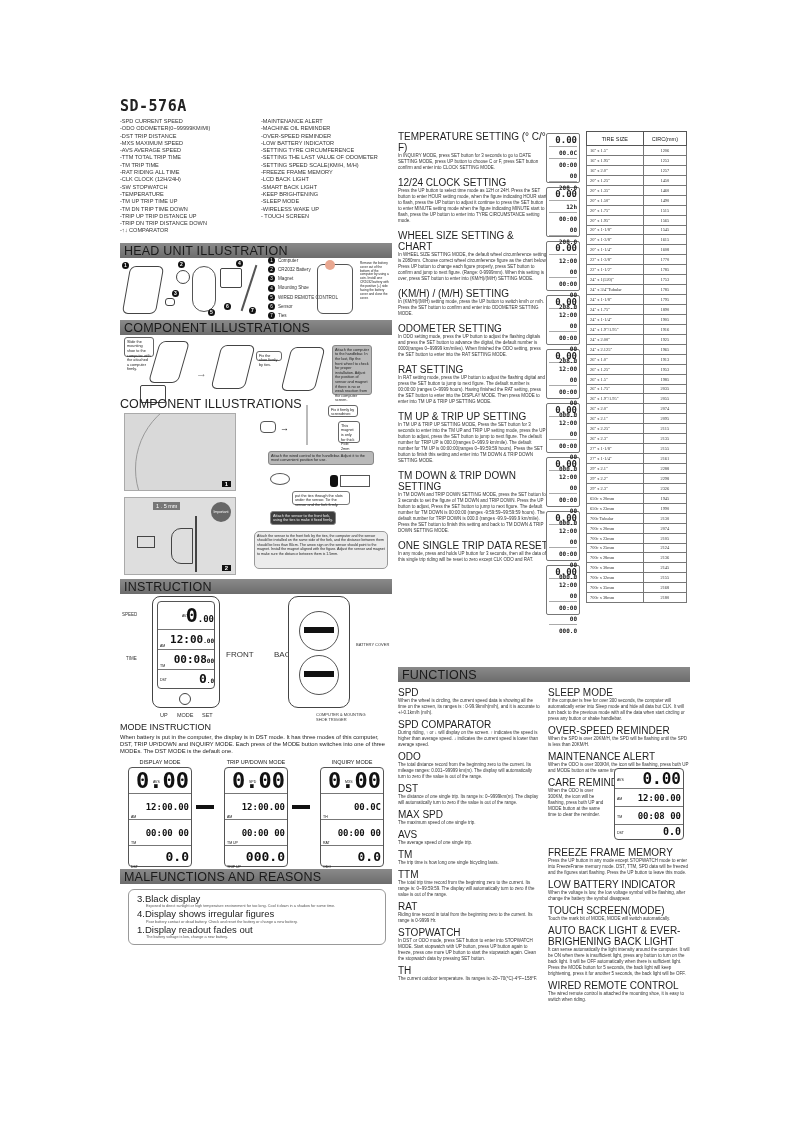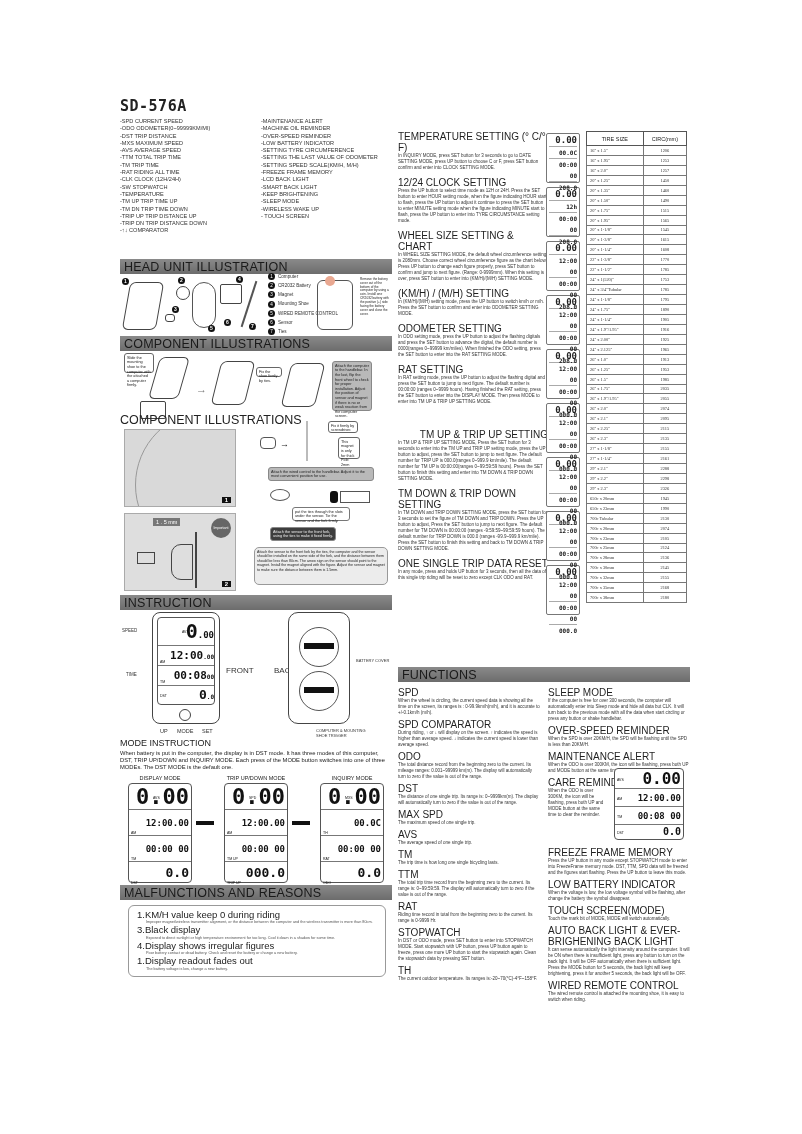--- a/index.html
+++ b/index.html
@@ -85,21 +85,21 @@
           <li>-FREEZE FRAME MEMORY</li>
           <li>-LCD BACK LIGHT</li>
           <li>-SMART BACK LIGHT</li>
           <li>-KEEP BRIGHTENING</li>
           <li>-SLEEP MODE</li>
           <li>-WIRELESS WAKE UP</li>
           <li>- TOUCH SCREEN</li>
         </ul>
     </div>
 
-    <div class="banner" style="margin-top:24px;">HEAD UNIT ILLUSTRATION</div>
+    <div class="banner" style="margin-top:8px;">HEAD UNIT ILLUSTRATION</div>
     <div class="illus" style="height:62px;">
       <div class="box-shape" style="left:6px;top:8px;width:34px;height:48px;transform:skewX(-10deg);"></div>
       <span class="circ-num" style="left:2px;top:4px;">1</span>
       <div style="position:absolute;left:56px;top:12px;width:14px;height:14px;border:1px solid #444;border-radius:50%;"></div>
       <span class="circ-num" style="left:58px;top:3px;">2</span>
       <div style="position:absolute;left:45px;top:40px;width:10px;height:8px;border:1px solid #444;border-radius:3px;"></div>
       <span class="circ-num" style="left:52px;top:32px;">3</span>
       <div style="position:absolute;left:72px;top:8px;width:24px;height:46px;border:1px solid #555;border-radius:12px;"></div>
       <span class="circ-num" style="left:104px;top:45px;">6</span>
       <span class="circ-num" style="left:88px;top:51px;">5</span>
@@ -234,24 +234,20 @@
             <div class="row" style="height: 26px; font-size: 9px; line-height: 26px; padding-right: 2px;"><span class="tiny" style="top: 10px;">TH</span><span>00.0C</span></div>
             <div class="row" style="height: 26px; font-size: 9px; line-height: 26px; padding-right: 2px;"><span class="tiny" style="top: 10px;">RAT</span><span>00:00 00</span></div>
             <div class="row" style="height: 22px; font-size: 13px; line-height: 22px; padding-right: 2px;"><span class="tiny" style="top: 10px;">ODO</span><span>0.0</span></div>
           </div>
         </div>
       </div>
 
     <div class="banner">MALFUNCTIONS AND REASONS</div>
     <div class="mal-box" id="mal-box">
         <div class="mal-item">
-          <div class="t">1.KM/H value keep 0 during riding</div>
-          <div class="d">Improper magnet/wireless transmitter alignment, or the distance between the computer and the wireless transmitter is more than 80cm.</div>
-        </div>
-        <div class="mal-item">
           <div class="t">3.Black display</div>
           <div class="d">Exposed to direct sunlight or high temperature environment for too long. Cool it down in a shadow for some time.</div>
         </div>
         <div class="mal-item">
           <div class="t">4.Display shows irregular figures</div>
           <div class="d">Poor battery contact or dead battery. Check and reset the battery or change a new battery.</div>
         </div>
         <div class="mal-item">
           <div class="t">1.Display readout fades out</div>
           <div class="d">The battery voltage is low, change a new battery.</div>
@@ -267,21 +263,21 @@
           <div class="sec-title" style="margin-top: 6px;">12/24 CLOCK SETTING</div>
           <div class="sec-body">Press the UP button to select time mode as 12H or 24H. Press the SET button to enter HOUR setting mode, when the figure indicating HOUR start to flash, press the UP button to adjust it continue to press the SET button to enter MINUTE setting mode when the figure indicating MINUTE start to flash, press the UP button to enter into TYRE CIRCUMSTANCE setting mode.</div>
           <div class="sec-title" style="margin-top: 6px;">WHEEL SIZE SETTING &amp; CHART</div>
           <div class="sec-body">In WHEEL SIZE SETTING MODE, the default wheel circumference setting is 2080mm. Choose correct wheel circumference figure as the chart below. Press UP button to change each figure properly, press SET button to confirm and jump to next figure. (Range: 0-9999mm). When this setting is over, press SET button to enter into (KM/H)/(M/H) SETTING MODE.</div>
           <div class="sec-title" style="margin-top: 6px;">(KM/H) / (M/H) SETTING</div>
           <div class="sec-body">In (KM/H)/(M/H) setting mode, press the UP button to switch km/h or m/h. Press the SET button to confirm and enter into ODOMETER SETTING MODE.</div>
           <div class="sec-title" style="margin-top: 6px;">ODOMETER SETTING</div>
           <div class="sec-body">In ODO setting mode, press the UP button to adjust the flashing digitals and press the SET button to advance the digital, the default number is 0000(ranges 0~99999 km/miles). When finished the ODO setting, press the SET button to enter into the RAT SETTING MODE.</div>
           <div class="sec-title" style="margin-top: 6px;">RAT SETTING</div>
           <div class="sec-body">In RAT setting mode, press the UP button to adjust the flashing digital and press the SET button to jump to next figure. The default number is 00:00:00 (ranges 0~9999 hours). Having finished the RAT setting, press the SET button to enter into the DISPLAY MODE. Then press MODE to enter into TM UP &amp; TRIP UP SETTING MODE.</div>
-          <div class="sec-title" style="margin-top: 24px; text-align: right;">TM UP &amp; TRIP UP SETTING</div>
+          <div class="sec-title" style="margin-top: 6px;">TM UP &amp; TRIP UP SETTING</div>
           <div class="sec-body">In TM UP &amp; TRIP UP SETTING MODE, Press the SET button for 3 seconds to enter into the TM UP and TRIP UP setting mode, press the UP button to adjust, press the SET button to jump to next figure. The default number for TRIP UP is 000.0(ranges 0~999.9 km/mile). The default number for TM UP is 00:00:00(ranges 0~99:59:59 hours). Press the SET button to finish this setting and enter into TM DOWN &amp; TRIP DOWN SETTING MODE.</div>
           <div class="sec-title" style="margin-top: 6px;">TM DOWN &amp; TRIP DOWN SETTING</div>
           <div class="sec-body">In TM DOWN and TRIP DOWN SETTING MODE, press the SET button for 3 seconds to set the figure of TM DOWN and TRIP DOWN. Press the UP button to adjust, Press the SET button to jump to next figure. The default number for TM DOWN is 00:00:00 (ranges -9:59:59~99:59:59 hours). The default number for TRIP DOWN is 000.0 (ranges -99.9~999.9 km/mile). Press the SET button to finish this setting and back to TM DOWN &amp; TRIP DOWN SETTING MODE.</div>
           <div class="sec-title" style="margin-top: 6px;">ONE SINGLE TRIP DATA RESET</div>
           <div class="sec-body">In any mode, press and holds UP button for 3 seconds, then all the data of this single trip riding will be reset to zero except CLK ODO and RAT.</div>
         </div>
       <div class="lcd-stack" id="cs-lcds" style="top:38px;">
           <div class="mini-lcd">
             <div>0.00</div>
             <div>00.0C</div>

